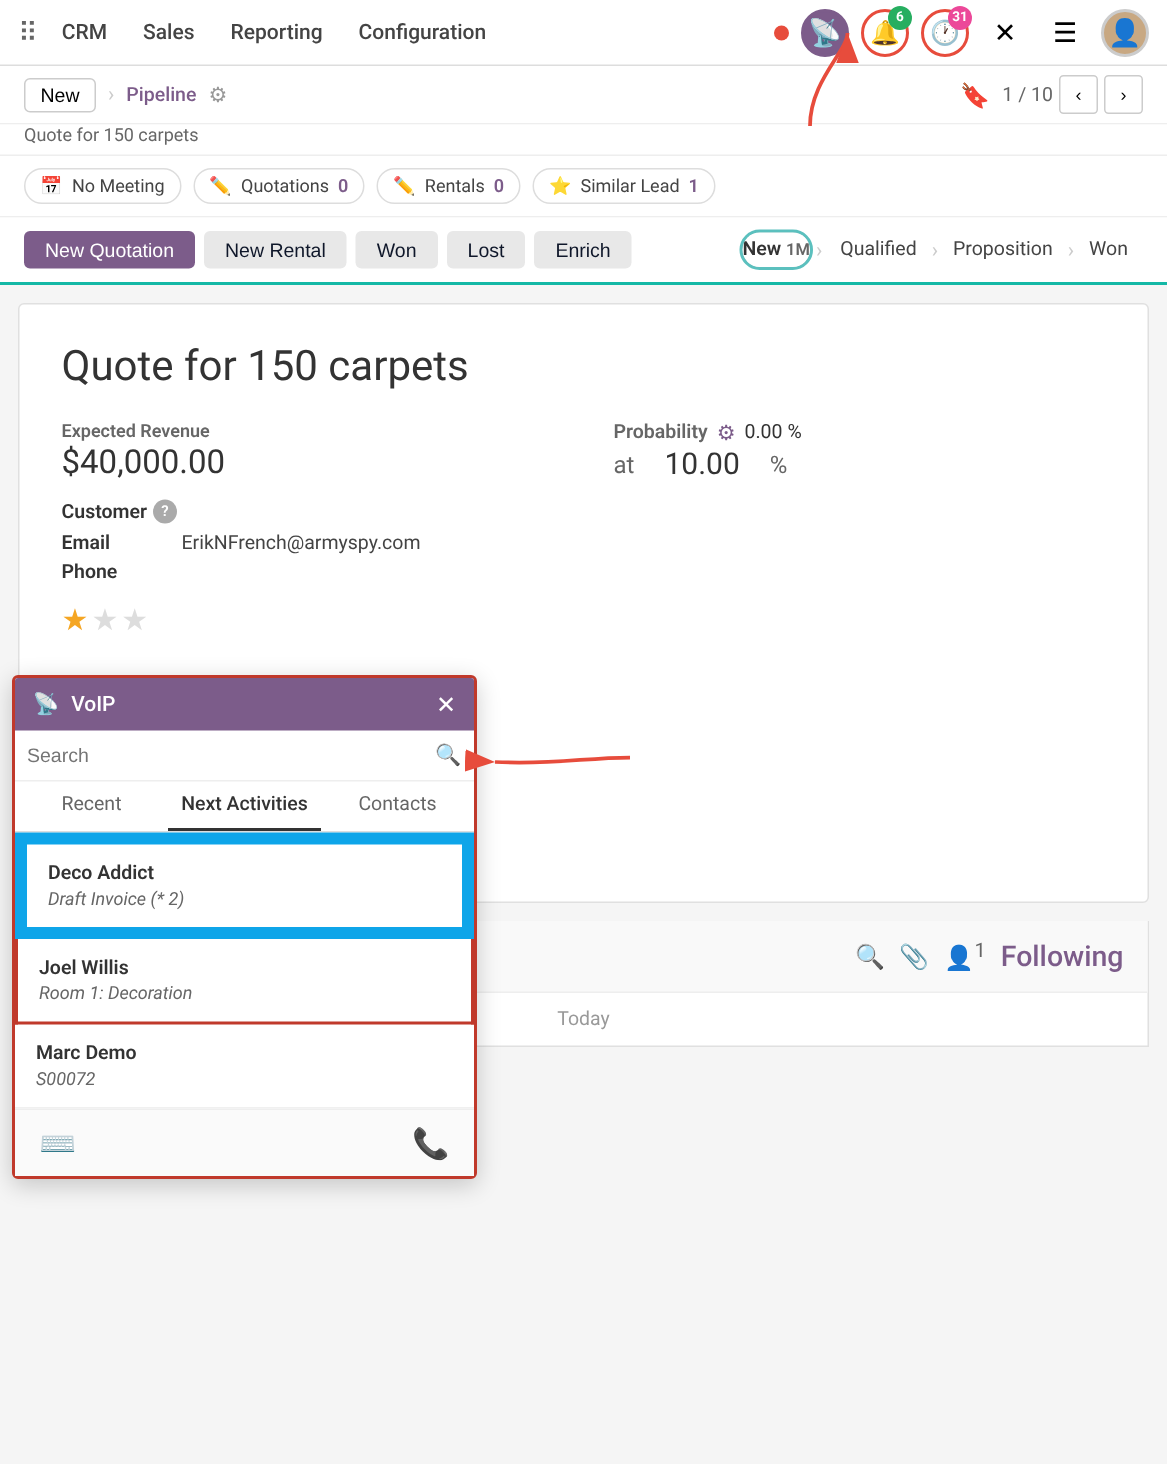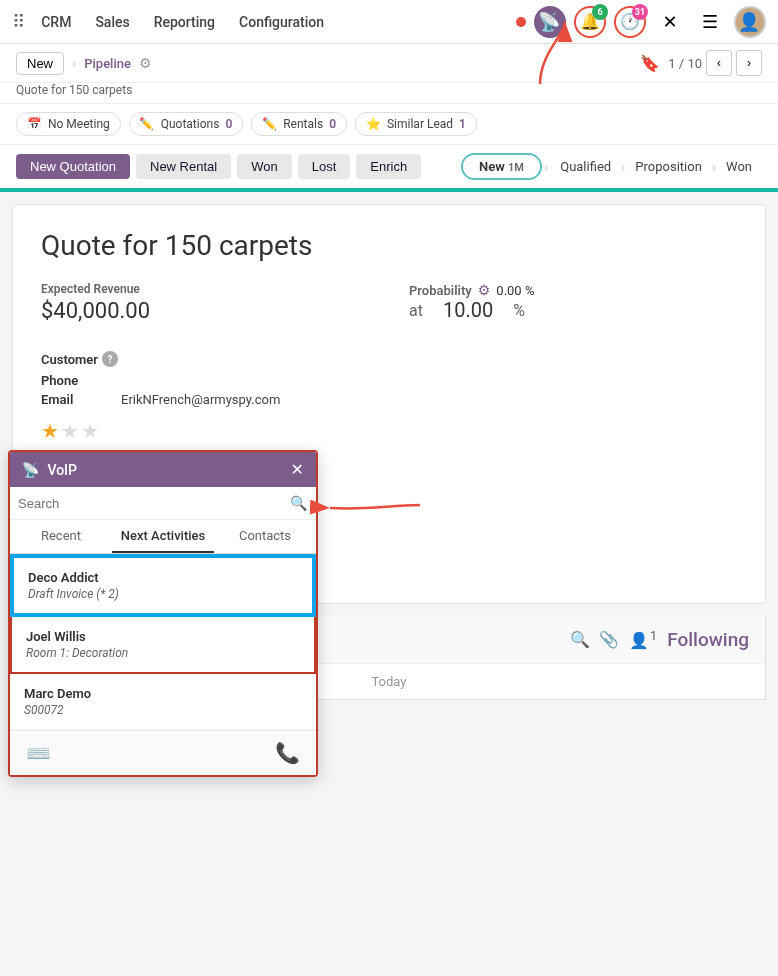--- a/index.html
+++ b/index.html
@@ -26,41 +26,41 @@
     .bookmark-icon { color: #999; font-size: 16px; cursor: pointer; }
     .page-nav { display: flex; align-items: center; gap: 4px; font-size: 13px; color: #666; }
     .page-btn { border: 1px solid #ccc; background: #fff; width: 26px; height: 26px; display: flex; align-items: center; justify-content: center; cursor: pointer; border-radius: 3px; font-size: 12px; }
 
     
     .action-bar { background: #fff; padding: 8px 16px; display: flex; align-items: center; gap: 8px; border-bottom: 1px solid #eee; }
     .action-pill { display: flex; align-items: center; gap: 6px; padding: 4px 10px; border: 1px solid #ddd; border-radius: 20px; cursor: pointer; font-size: 12px; color: #444; background: #fff; }
     .action-pill .count { color: #7c5c8a; font-weight: 600; }
 
     
-    .stage-bar { background: #fff; padding: 8px 16px; display: flex; align-items: center; gap: 6px; border-bottom: 4px solid #14b8a6; flex-wrap: wrap; }
+    .stage-bar { background: #fff; padding: 8px 16px; display: flex; align-items: center; gap: 6px; border-bottom: 2px solid #14b8a6; flex-wrap: wrap; }
     .stage-btn { padding: 5px 14px; border-radius: 4px; cursor: pointer; font-size: 13px; font-weight: 500; border: none; }
     .stage-btn.purple { background: #7c5c8a; color: white; }
     .stage-btn.gray { background: #e8e8e8; color: #0f172a; }
 
     
     .main-card { background: #fff; margin: 12px; border-radius: 4px; border: 1px solid #e0e0e0; padding: 24px 28px; min-height: 400px; }
     .record-title { font-size: 28px; font-weight: 400; color: #333; margin-bottom: 20px; }
     .field-row { display: flex; align-items: flex-start; gap: 40px; margin-bottom: 8px; }
     .field-group { flex: 1; }
     .field-label { font-size: 12px; color: #666; font-weight: 600; margin-bottom: 2px; }
     .field-value { font-size: 22px; color: #333; }
     .field-value.large { font-size: 22px; font-weight: 400; }
     .prob-row { display: flex; align-items: center; gap: 6px; }
     .prob-label { font-size: 13px; color: #666; font-weight: 600; }
     .prob-gear { color: #7c5c8a; font-size: 14px; }
     .prob-value { font-size: 13px; color: #333; }
     .at-row { display: flex; align-items: center; gap: 20px; font-size: 16px; color: #666; }
     .at-val { font-size: 20px; color: #333; }
 
-    .customer-section { margin-top: 28px; }
+    .customer-section { margin-top: 12px; }
     .customer-label { font-size: 13px; color: #333; font-weight: 600; display: flex; align-items: center; gap: 4px; margin-bottom: 6px; }
     .help-icon { width: 16px; height: 16px; border-radius: 50%; background: #aaa; color: white; font-size: 10px; display: inline-flex; align-items: center; justify-content: center; cursor: pointer; }
     .field-row-inline { display: flex; align-items: center; margin-bottom: 4px; }
     .inline-label { width: 80px; font-size: 13px; color: #333; font-weight: 600; }
     .inline-value { font-size: 13px; color: #444; }
 
     
     .stars { display: flex; gap: 2px; margin-top: 12px; }
     .star { font-size: 20px; color: #ddd; cursor: pointer; }
     .star.filled { color: #f5a623; }
@@ -189,21 +189,21 @@
   </div>
 
   <div class="stage-bar">
     <button class="stage-btn purple">New Quotation</button>
     <button class="stage-btn gray">New Rental</button>
     <button class="stage-btn gray">Won</button>
     <button class="stage-btn gray">Lost</button>
     <button class="stage-btn gray">Enrich</button>
     <div style="margin-left: auto; display:flex; align-items:center; gap:0;">
       <div style="display:flex; align-items:center; background:#e8e8e8; border-radius:20px; border:2px solid #5bc0be; overflow:hidden;">
-        <span style="padding:4px 16px; font-size:13px; cursor:pointer; color:#333; font-weight:600; background:#fff; border-radius:18px;">
+        <span style="padding:4px 0; font-size:13px; cursor:pointer; color:#333; font-weight:600; background:#fff; border-radius:18px;">
           <span>New</span> <span style="font-size:11px; color:#666;">1M</span>
         </span>
       </div>
       <span style="color:#ccc; margin: 0 2px;">›</span>
       <span style="padding:4px 10px; font-size:13px; cursor:pointer; color:#444;">Qualified</span>
       <span style="color:#ccc;">›</span>
       <span style="padding:4px 10px; font-size:13px; cursor:pointer; color:#444;">Proposition</span>
       <span style="color:#ccc;">›</span>
       <span style="padding:4px 10px; font-size:13px; cursor:pointer; color:#444;">Won</span>
     </div>
@@ -235,26 +235,26 @@
     </div>
 
     <div class="customer-section">
       <div class="customer-label">
         <span>Customer</span>
         <span class="help-icon">?</span>
       </div>
     </div>
 
     <div class="field-row-inline">
+      <span class="inline-label">Email</span>
+      <span class="inline-value">ErikNFrench@armyspy.com</span>
+    </div>
+    <div class="field-row-inline">
       <span class="inline-label">Phone</span>
       <span class="inline-value"></span>
-    </div>
-    <div class="field-row-inline">
-      <span class="inline-label">Email</span>
-      <span class="inline-value">ErikNFrench@armyspy.com</span>
     </div>
 
     <div class="stars">
       <span class="star filled">★</span>
       <span class="star">★</span>
       <span class="star">★</span>
     </div>
 
     <svg style="position:absolute; top:490px; left:310px; width:120px; height:50px; pointer-events:none; z-index:200;">
       <defs>
@@ -294,21 +294,21 @@
     <div class="voip-search">
       <input type="text" placeholder="Search" style="">
       <span style="color:#999;">🔍</span>
     </div>
     <div class="voip-tabs">
       <div class="voip-tab">Recent</div>
       <div class="voip-tab active">Next Activities</div>
       <div class="voip-tab">Contacts</div>
     </div>
     <div class="voip-list">
-      <div class="voip-item" style="border: 4px solid #0ea5e9; margin: 0;">
+      <div class="voip-item" style="border: 8px solid #0ea5e9; margin: 0;">
         <div class="voip-item-name">Deco Addict</div>
         <div class="voip-item-sub">Draft Invoice (* 2)</div>
       </div>
       <div class="voip-item" style="border: 2px solid #c0392b; margin: 0; border-top: none;">
         <div class="voip-item-name">Joel Willis</div>
         <div class="voip-item-sub">Room 1: Decoration</div>
       </div>
       <div class="voip-item">
         <div class="voip-item-name">Marc Demo</div>
         <div class="voip-item-sub">S00072</div>

